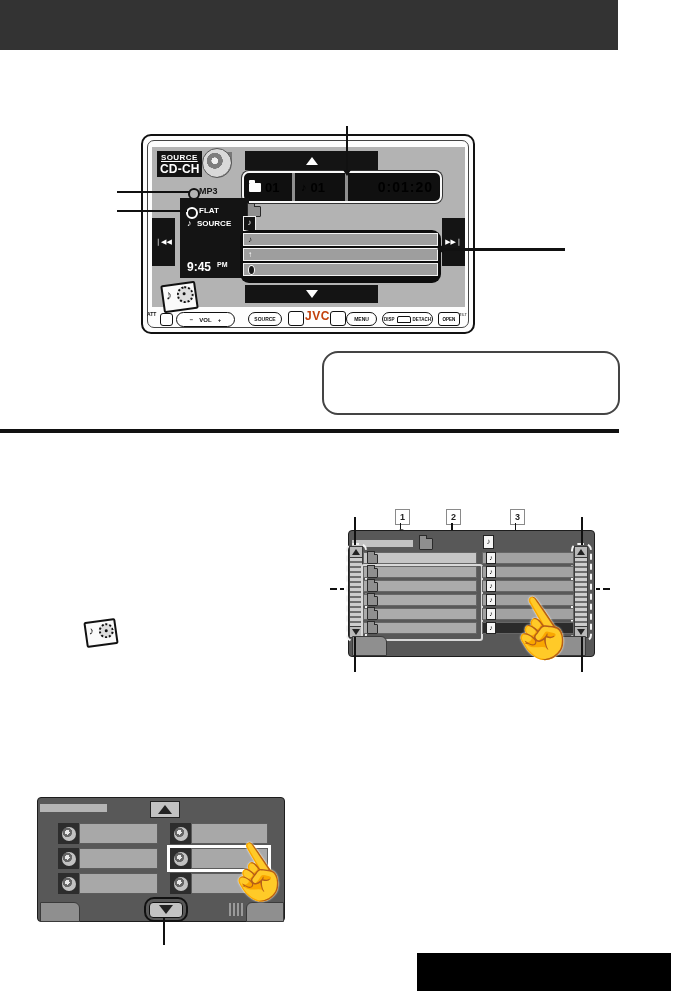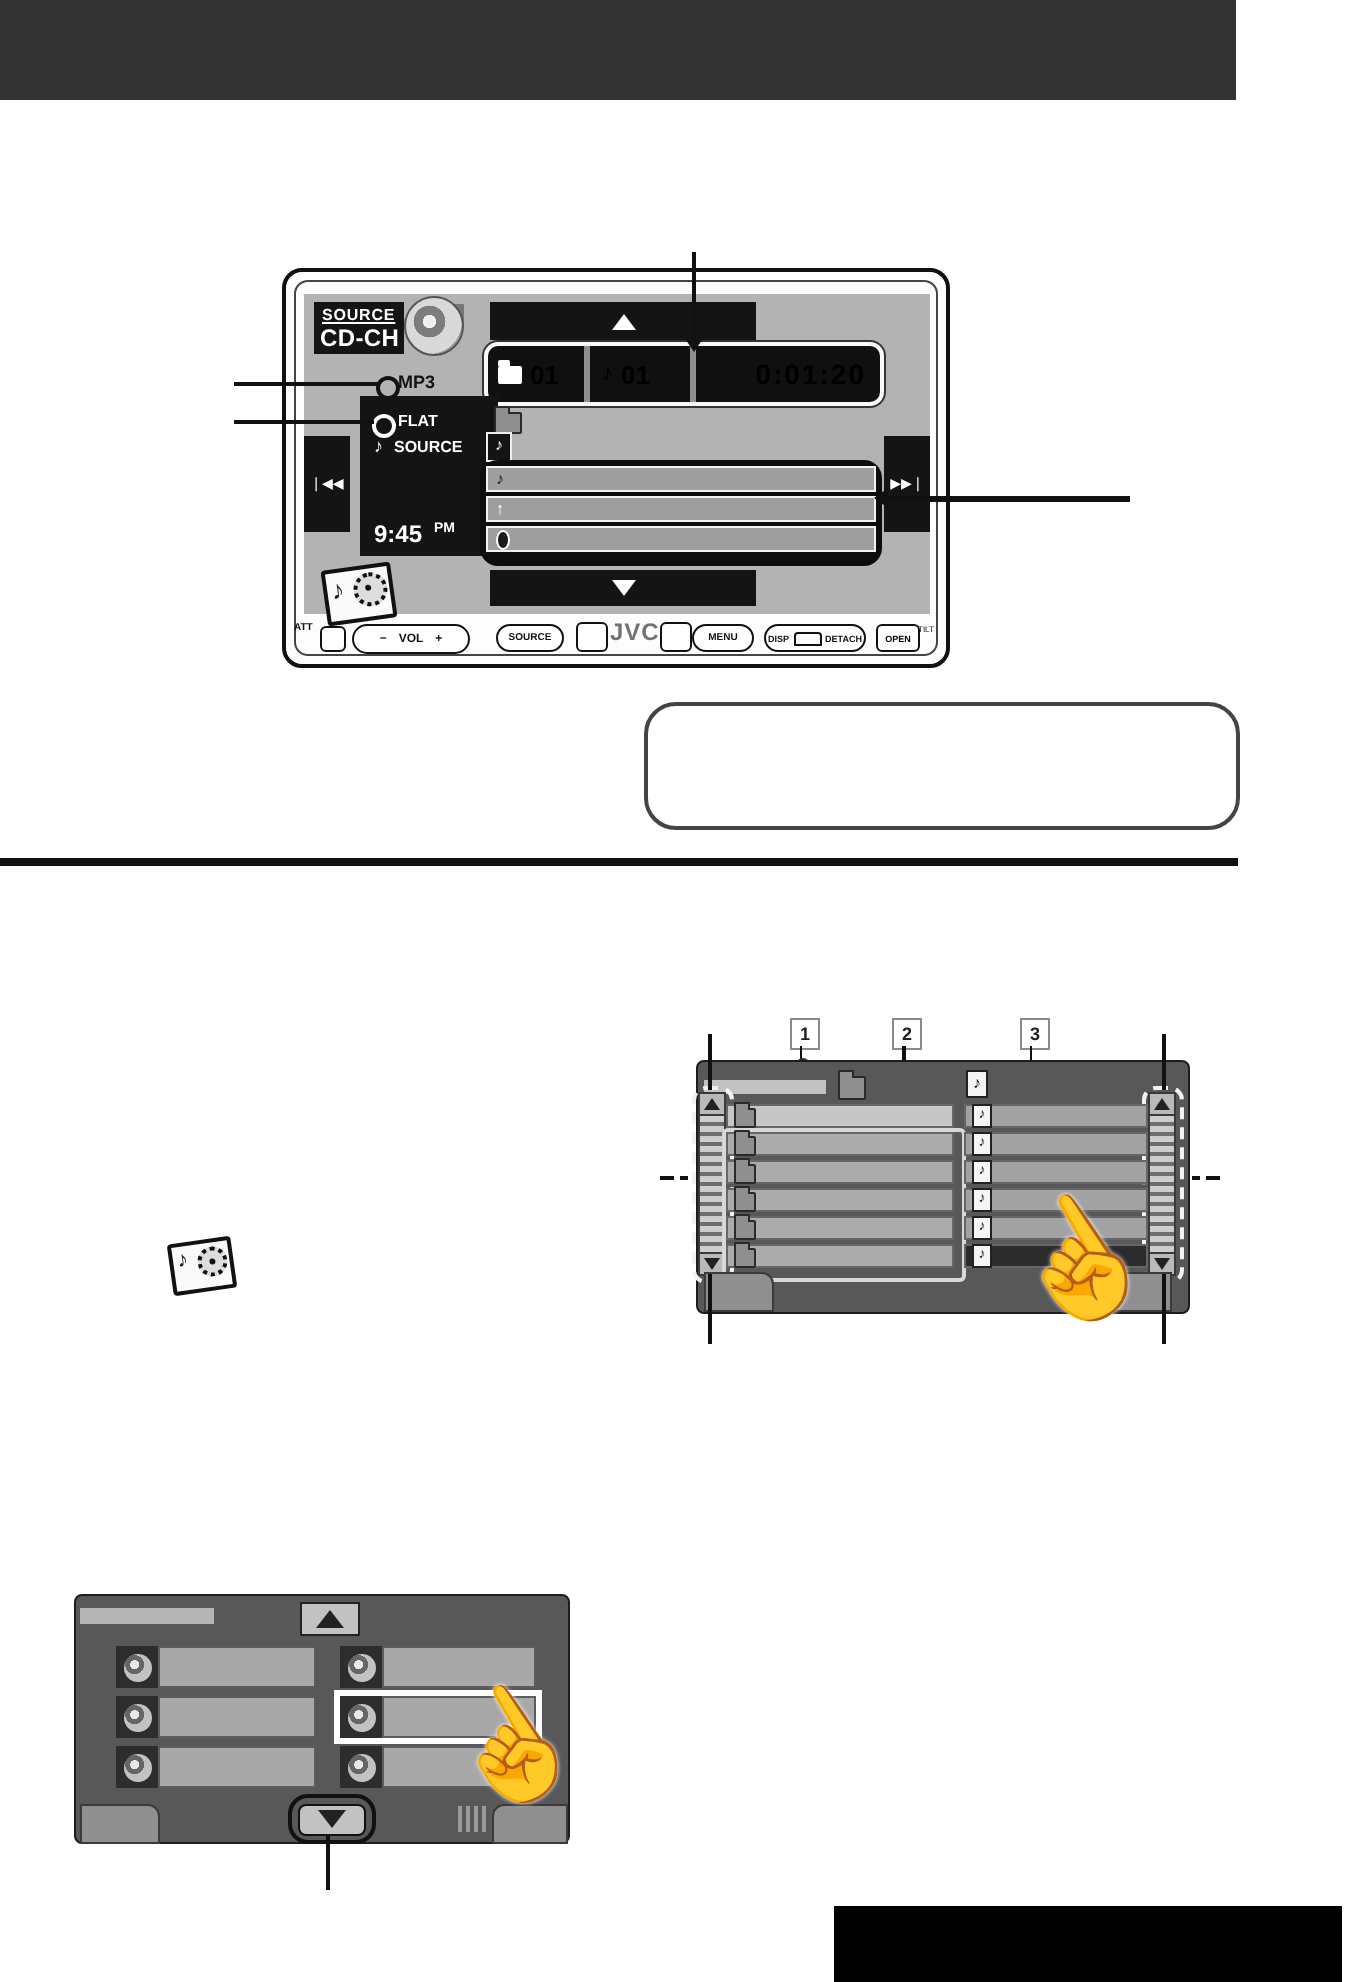--- a/index.html
+++ b/index.html
@@ -149,21 +149,21 @@
   <div class="sq-btn" style="left:160px;top:313px;width:11px;height:11px;"></div>
   <div class="oval-btn" style="left:176px;top:312px;width:57px;height:13px;font-size:6px;gap:6px;">
     <span>−</span>
     <span>VOL</span>
     <span>+</span>
   </div>
   <div class="oval-btn" style="left:248px;top:312px;width:32px;height:12px;font-size:5px;">
     <span>SOURCE</span>
   </div>
   <div class="sq-btn" style="left:288px;top:311px;width:14px;height:13px;"></div>
-  <div class="abs" style="left:305px;top:309px;font-size:12px;font-weight:bold;color:#737373;letter-spacing:.5px;">JVC</div>
+  <div class="abs" style="left:305px;top:309px;font-size:12px;font-weight:bold;color:#c2410c;letter-spacing:.5px;">JVC</div>
   <div class="sq-btn" style="left:330px;top:311px;width:14px;height:13px;"></div>
   <div class="oval-btn" style="left:346px;top:312px;width:29px;height:12px;font-size:5px;">
     <span>MENU</span>
   </div>
   <div class="oval-btn" style="left:382px;top:312px;width:49px;height:12px;font-size:4.5px;gap:2px;">
     <span>DISP</span>
     <span style="display:inline-block;width:12px;height:5px;border:1px solid #111;border-radius:2px 2px 0 0;"></span>
     <span>DETACH</span>
   </div>
   <div class="sq-btn" style="left:438px;top:312px;width:20px;height:12px;font-size:4.5px;font-weight:bold;display:flex;align-items:center;justify-content:center;">

